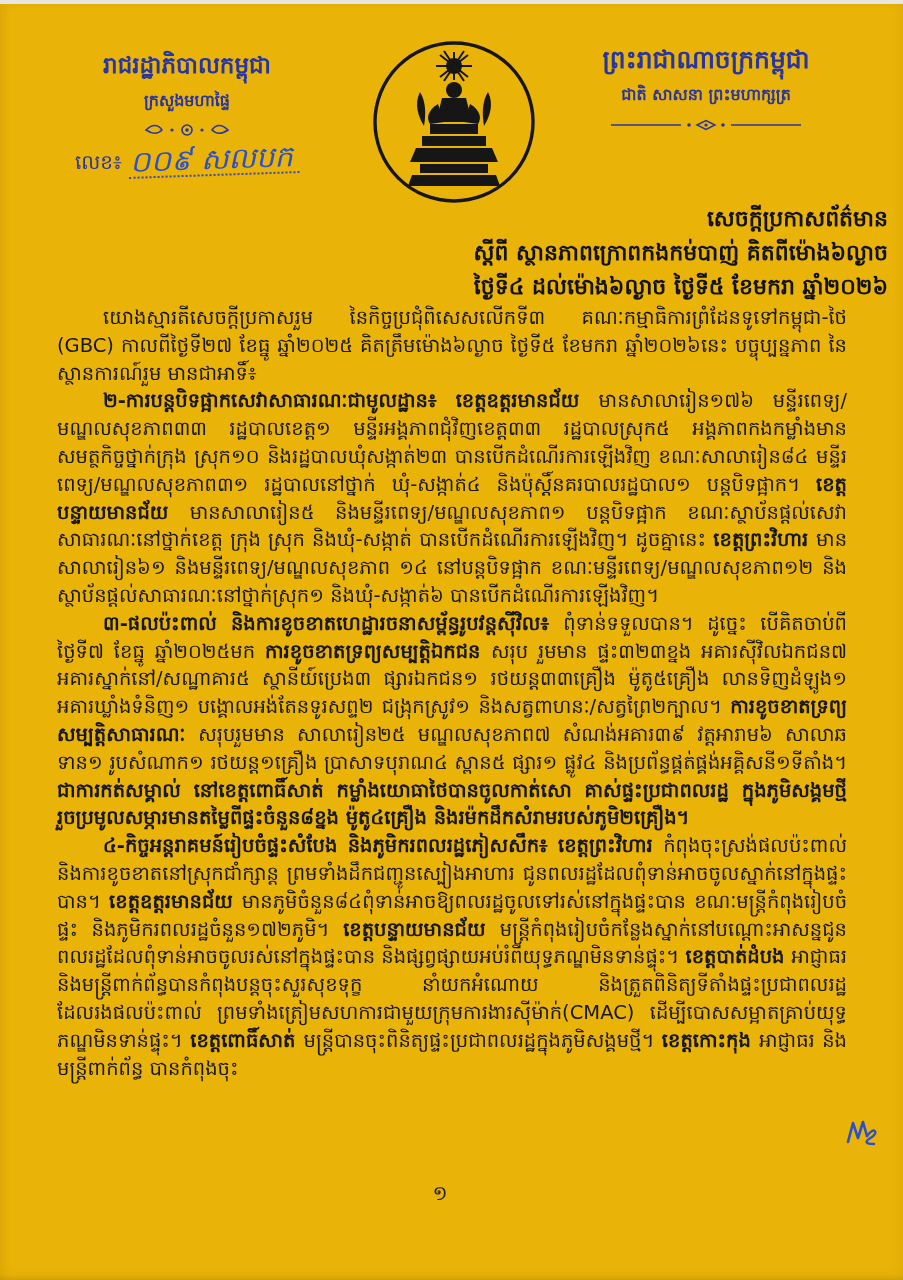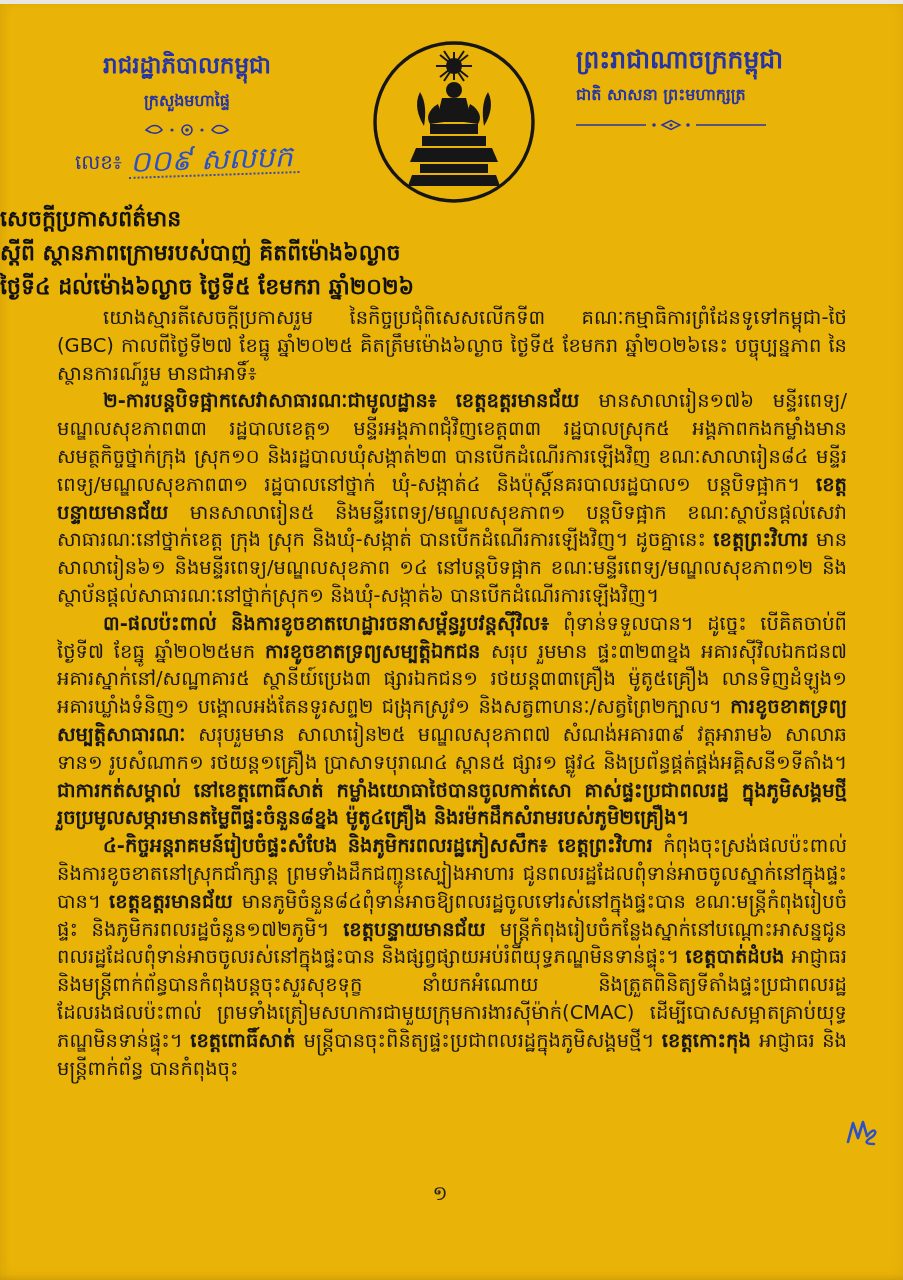--- a/index.html
+++ b/index.html
@@ -22,27 +22,27 @@
   .doc-number .hand{
     display:inline-block;
     font-size:29px;
     color:#2b50c8;
     font-style:italic;
     transform:rotate(-2deg);
     border-bottom:2px dotted #3a49b0;
     padding:0 6px 0 2px;
     line-height:30px;
   }
-  .hdr-right{position:absolute;left:576px;top:40px;width:300px;text-align:left;color:#2634a4;}
+  .hdr-right{position:absolute;left:556px;top:40px;width:300px;text-align:center;color:#2634a4;}
   .hdr-right .l1{font-size:25px;font-weight:bold;line-height:32px;}
   .hdr-right .l2{font-size:16px;font-weight:bold;line-height:30px;margin-top:4px;}
   .hdr-right .orn{margin-top:6px;height:14px;}
   .emblem{position:absolute;left:368px;top:34px;width:172px;height:168px;}
   
-  .title-block{position:absolute;left:0;top:198px;width:888px;text-align:left;}
+  .title-block{position:absolute;left:0;top:198px;width:888px;text-align:right;}
   .title-block div{font-size:22px;font-weight:bold;line-height:34px;color:#121212;}
   
   .doc-body{
     position:absolute;left:57px;top:300px;width:790px;
     font-size:19.5px;line-height:27.8px;text-align:justify;color:#171717;
   }
   .doc-body p{margin:0;text-indent:46px;}
   .doc-body .b{font-weight:bold;}
   
   .page-number{position:absolute;left:0;top:1176px;width:880px;text-align:center;font-size:20px;color:#222;}
@@ -113,21 +113,21 @@
         <circle cx="78" cy="6" r="1.8" fill="#2634a4"></circle>
         <path d="M86 6 L95 1.5 L104 6 L95 10.5 Z" fill="none" stroke="#2634a4" stroke-width="1.4"></path>
         <circle cx="95" cy="6" r="1.6" fill="#2634a4"></circle>
         <circle cx="112" cy="6" r="1.8" fill="#2634a4"></circle>
       </svg>
     </div>
   </div>
 
   <div class="title-block">
     <div>សេចក្តីប្រកាសព័ត៌មាន</div>
-    <div>ស្តីពី ស្ថានភាពក្រោមរបស់បាញ់ គិតពីម៉ោង៦ល្ងាច</div>
+    <div>ស្តីពី ស្ថានភាពក្រោពកងកម់បាញ់ គិតពីម៉ោង៦ល្ងាច</div>
     <div>ថ្ងៃទី៤ ដល់ម៉ោង៦ល្ងាច ថ្ងៃទី៥ ខែមករា ឆ្នាំ២០២៦</div>
   </div>
 
   <div class="doc-body">
       <p><span>យោងស្មារតីសេចក្តីប្រកាសរួម នៃកិច្ចប្រជុំពិសេសលើកទី៣ គណៈកម្មាធិការព្រំដែនទូទៅកម្ពុជា-ថៃ (GBC) កាលពីថ្ងៃទី២៧ ខែធ្នូ ឆ្នាំ២០២៥ គិតត្រឹមម៉ោង៦ល្ងាច ថ្ងៃទី៥ ខែមករា ឆ្នាំ២០២៦នេះ បច្ចុប្បន្នភាព នៃស្ថានការណ៍រួម មានជាអាទិ៍៖</span></p>
       <p><span class="b">២-ការបន្តបិទផ្អាកសេវាសាធារណៈជាមូលដ្ឋាន៖ ខេត្តឧត្តរមានជ័យ </span><span>មានសាលារៀន១៧៦ មន្ទីរពេទ្យ/មណ្ឌលសុខភាព៣៣ រដ្ឋបាលខេត្ត១ មន្ទីរអង្គភាពជុំវិញខេត្ត៣៣ រដ្ឋបាលស្រុក៥ អង្គភាពកងកម្លាំងមានសមត្ថកិច្ចថ្នាក់ក្រុង ស្រុក១០ និងរដ្ឋបាលឃុំសង្កាត់២៣ បានបើកដំណើរការឡើងវិញ ខណៈសាលារៀន៨៤ មន្ទីរពេទ្យ/មណ្ឌលសុខភាព៣១ រដ្ឋបាលនៅថ្នាក់ ឃុំ-សង្កាត់៤ និងប៉ុស្តិ៍នគរបាលរដ្ឋបាល១ បន្តបិទផ្អាក។ </span><span class="b">ខេត្តបន្ទាយមានជ័យ </span><span>មានសាលារៀន៥ និងមន្ទីរពេទ្យ/មណ្ឌលសុខភាព១ បន្តបិទផ្អាក ខណៈស្ថាប័នផ្តល់សេវាសាធារណៈនៅថ្នាក់ខេត្ត ក្រុង ស្រុក និងឃុំ-សង្កាត់ បានបើកដំណើរការឡើងវិញ។ ដូចគ្នានេះ </span><span class="b">ខេត្តព្រះវិហារ </span><span>មានសាលារៀន៦១ និងមន្ទីរពេទ្យ/មណ្ឌលសុខភាព ១៤ នៅបន្តបិទផ្អាក ខណៈមន្ទីរពេទ្យ/មណ្ឌលសុខភាព១២ និងស្ថាប័នផ្តល់សាធារណៈនៅថ្នាក់ស្រុក១ និងឃុំ-សង្កាត់៦ បានបើកដំណើរការឡើងវិញ។</span></p>
       <p><span class="b">៣-ផលប៉ះពាល់ និងការខូចខាតហេដ្ឋារចនាសម្ព័ន្ធរូបវន្តស៊ីវិល៖ </span><span>ពុំទាន់ទទួលបាន។ ដូច្នេះ បើគិតចាប់ពីថ្ងៃទី៧ ខែធ្នូ ឆ្នាំ២០២៥មក </span><span class="b">ការខូចខាតទ្រព្យសម្បត្តិឯកជន </span><span>សរុប រួមមាន ផ្ទះ៣២៣ខ្នង អគារស៊ីវិលឯកជន៧ អគារស្នាក់នៅ/សណ្ឋាគារ៥ ស្ថានីយ៍ប្រេង៣ ផ្សារឯកជន១ រថយន្ត៣៣គ្រឿង ម៉ូតូ៥គ្រឿង លានទិញដំឡូង១ អគារឃ្លាំងទំនិញ១ បង្គោលអង់តែនទូរសព្ទ២ ជង្រុកស្រូវ១ និងសត្វពាហនៈ/សត្វព្រៃ២ក្បាល។ </span><span class="b">ការខូចខាតទ្រព្យសម្បត្តិសាធារណៈ </span><span>សរុបរួមមាន សាលារៀន២៥ មណ្ឌលសុខភាព៧ សំណង់អគារ៣៩ វត្តអារាម៦ សាលាឆទាន១ រូបសំណាក១ រថយន្ត១គ្រឿង ប្រាសាទបុរាណ៤ ស្ពាន៥ ផ្សារ១ ផ្លូវ៤ និងប្រព័ន្ធផ្គត់ផ្គង់អគ្គិសនី១ទីតាំង។ </span><span class="b">ជាការកត់សម្គាល់ នៅខេត្តពោធិ៍សាត់ កម្លាំងយោធាថៃបានចូលកាត់សោ គាស់ផ្ទះប្រជាពលរដ្ឋ ក្នុងភូមិសង្គមថ្មី រួចប្រមូលសម្ភារមានតម្លៃពីផ្ទះចំនួន៨ខ្នង ម៉ូតូ៤គ្រឿង និងរម៉កដឹកសំរាមរបស់ភូមិ២គ្រឿង។</span></p>
       <p><span class="b">៤-កិច្ចអន្តរាគមន៍រៀបចំផ្ទះសំបែង និងភូមិករពលរដ្ឋភៀសសឹក៖ ខេត្តព្រះវិហារ </span><span>កំពុងចុះស្រង់ផលប៉ះពាល់ និងការខូចខាតនៅស្រុកជាំក្សាន្ត ព្រមទាំងដឹកជញ្ជូនស្បៀងអាហារ ជូនពលរដ្ឋដែលពុំទាន់អាចចូលស្នាក់នៅក្នុងផ្ទះបាន។ </span><span class="b">ខេត្តឧត្តរមានជ័យ </span><span>មានភូមិចំនួន៨៤ពុំទាន់អាចឱ្យពលរដ្ឋចូលទៅរស់នៅក្នុងផ្ទះបាន ខណៈមន្ត្រីកំពុងរៀបចំផ្ទះ និងភូមិករពលរដ្ឋចំនួន១៧២ភូមិ។ </span><span class="b">ខេត្តបន្ទាយមានជ័យ </span><span>មន្ត្រីកំពុងរៀបចំកន្លែងស្នាក់នៅបណ្តោះអាសន្នជូនពលរដ្ឋដែលពុំទាន់អាចចូលរស់នៅក្នុងផ្ទះបាន និងផ្សព្វផ្សាយអប់រំពីយុទ្ធភណ្ឌមិនទាន់ផ្ទុះ។ </span><span class="b">ខេត្តបាត់ដំបង </span><span>អាជ្ញាធរ និងមន្ត្រីពាក់ព័ន្ធបានកំពុងបន្តចុះសួរសុខទុក្ខ នាំយកអំណោយ និងត្រួតពិនិត្យទីតាំងផ្ទះប្រជាពលរដ្ឋដែលរងផលប៉ះពាល់ ព្រមទាំងត្រៀមសហការជាមួយក្រុមការងារស៊ីម៉ាក់(CMAC) ដើម្បីបោសសម្អាតគ្រាប់យុទ្ធភណ្ឌមិនទាន់ផ្ទុះ។ </span><span class="b">ខេត្តពោធិ៍សាត់ </span><span>មន្ត្រីបានចុះពិនិត្យផ្ទះប្រជាពលរដ្ឋក្នុងភូមិសង្គមថ្មី។ </span><span class="b">ខេត្តកោះកុង </span><span>អាជ្ញាធរ និងមន្ត្រីពាក់ព័ន្ធ បានកំពុងចុះ</span></p>
     </div>
 

